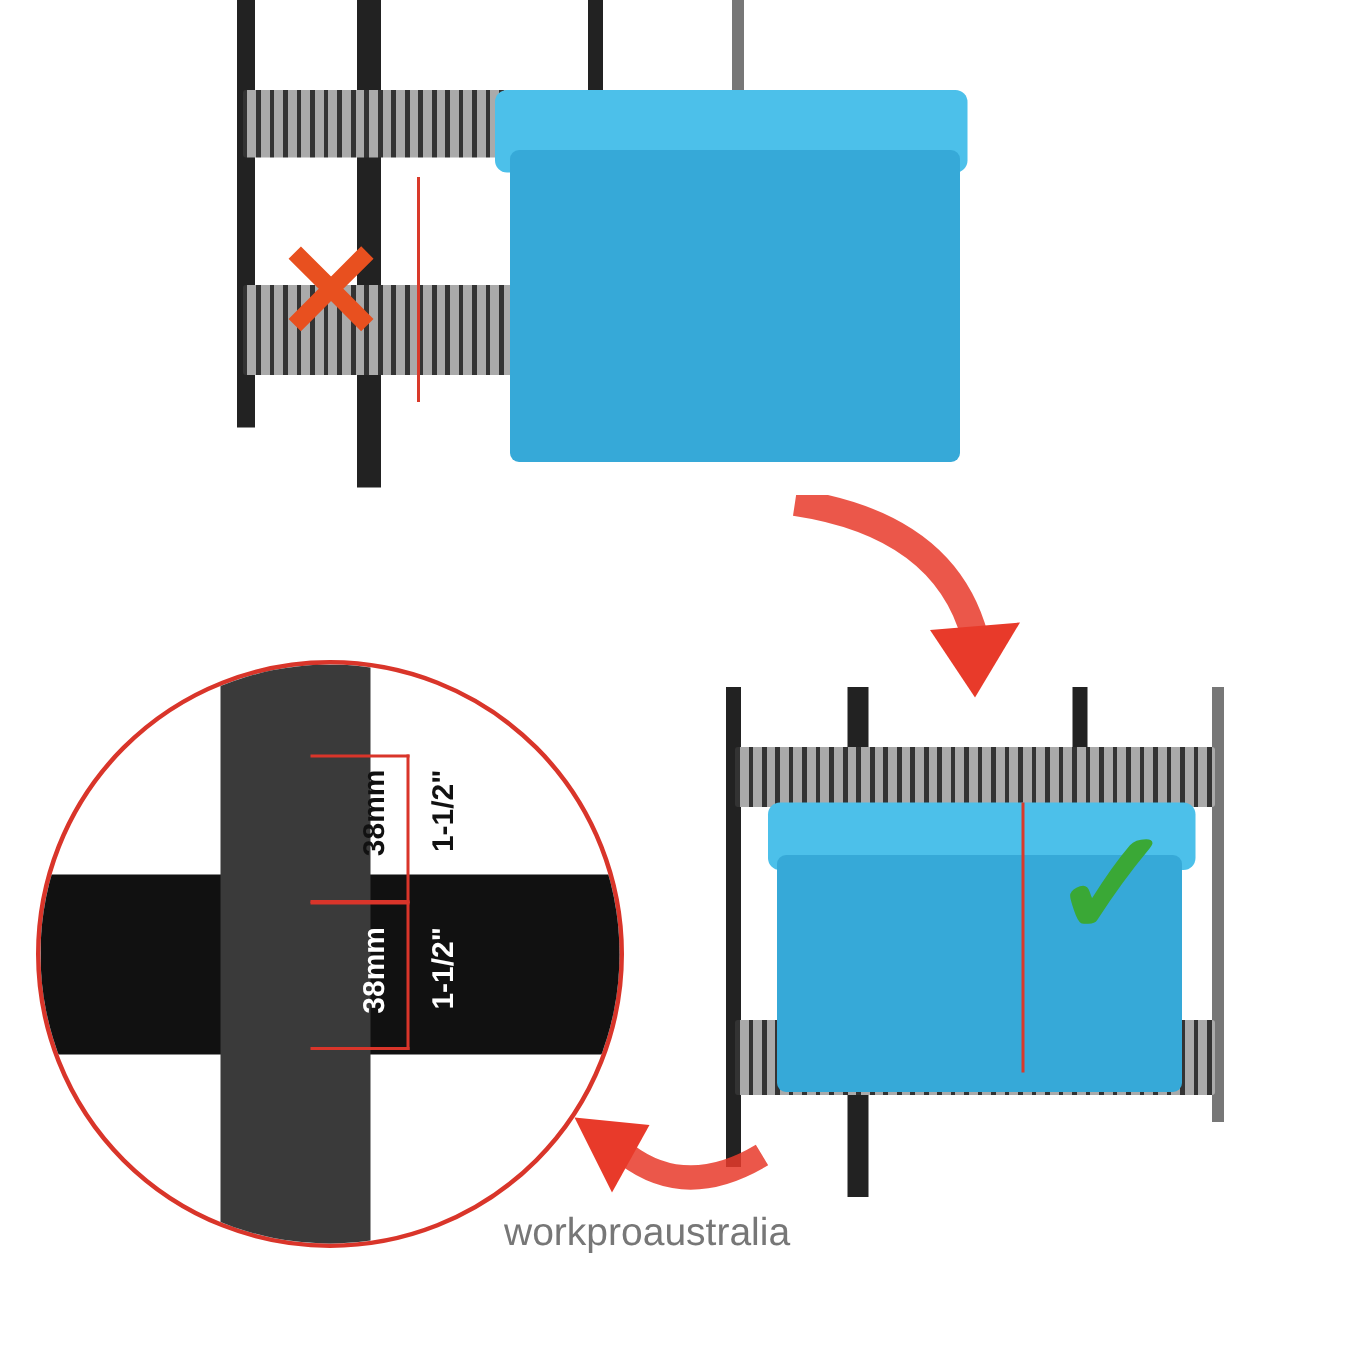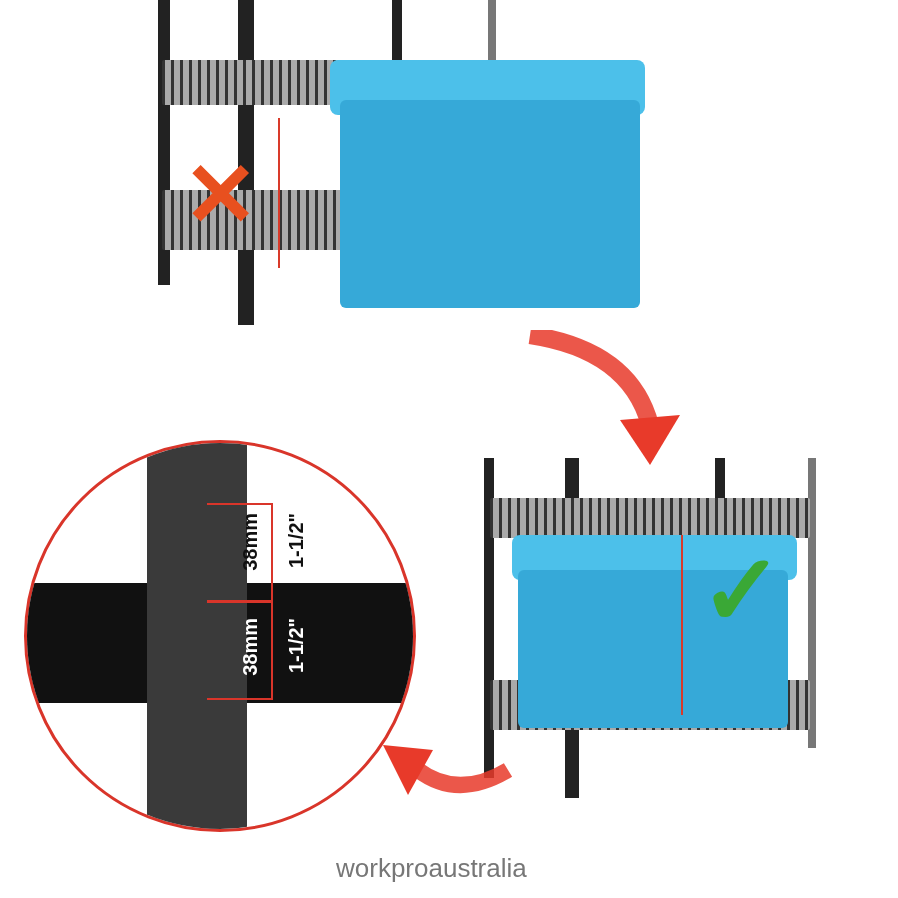--- a/index.html
+++ b/index.html
@@ -3,21 +3,21 @@
 <meta charset="utf-8">
 <style>
 html,body{margin:0;padding:0;background:#fff;}
 body{width:898px;height:898px;position:relative;overflow:hidden;font-family:"Liberation Sans",sans-serif;}
 .abs{position:absolute;}
 .post{position:absolute;background:#222;}
 .shelf{position:absolute;background:#2a2a2a;border-radius:2px;}
 .box{position:absolute;background:#36a9d8;border-radius:6px;}
 .lid{position:absolute;background:#4cc0ea;border-radius:8px;}
 .label-v{position:absolute;writing-mode:vertical-rl;transform:rotate(180deg);font-weight:bold;font-size:20px;}
-.watermark{position:absolute;left:336px;top:853px;font-size:26px;color:#777;}
+.watermark{position:absolute;left:336px;top:806px;font-size:26px;color:#777;}
 </style>
 </head>
 <body>
 
 <div>
  <div class="post" style="left:158px;top:0;width:12px;height:285px;"></div>
  <div class="post" style="left:238px;top:0;width:16px;height:325px;"></div>
  <div class="post" style="left:392px;top:0;width:10px;height:80px;"></div>
  <div class="post" style="left:488px;top:0;width:8px;height:70px;background:#777;"></div>
  <div class="shelf" style="left:162px;top:60px;width:330px;height:45px;background:repeating-linear-gradient(90deg,#333 0 3px,#aaa 3px 9px);"></div>

